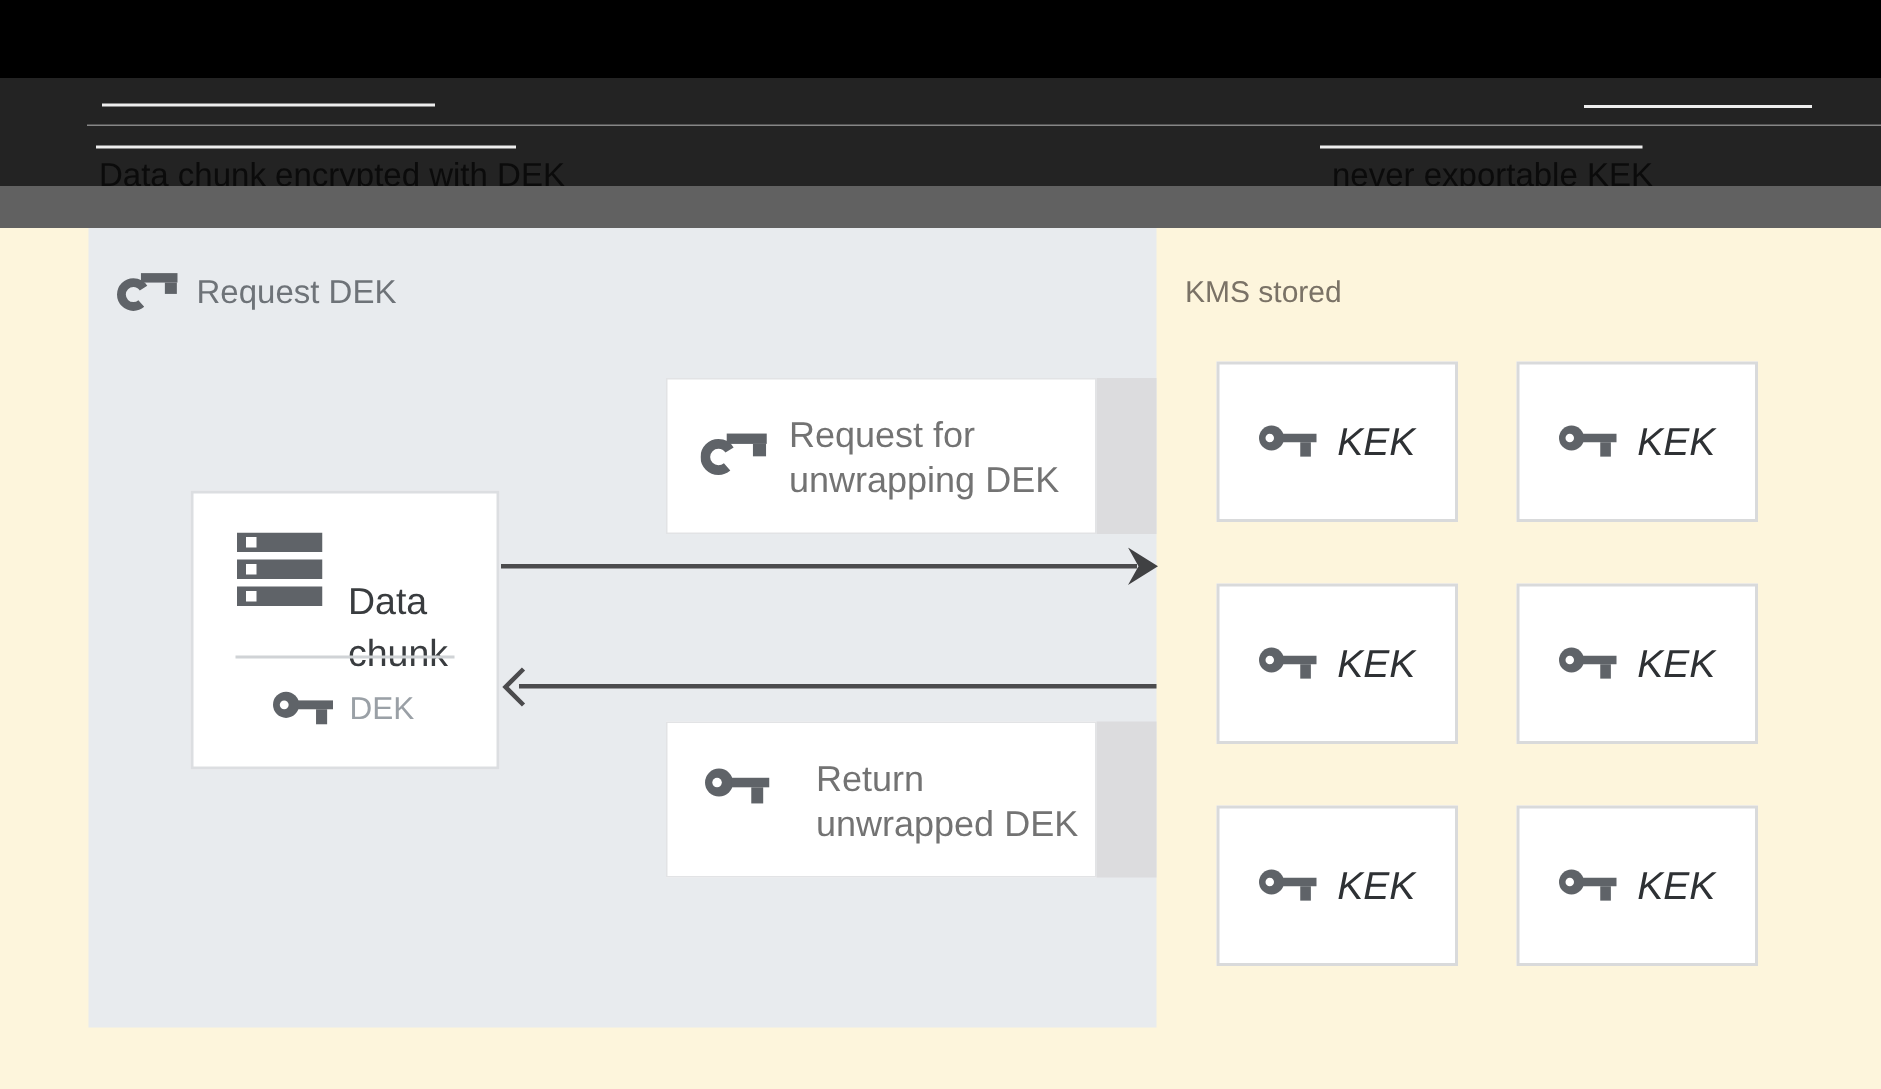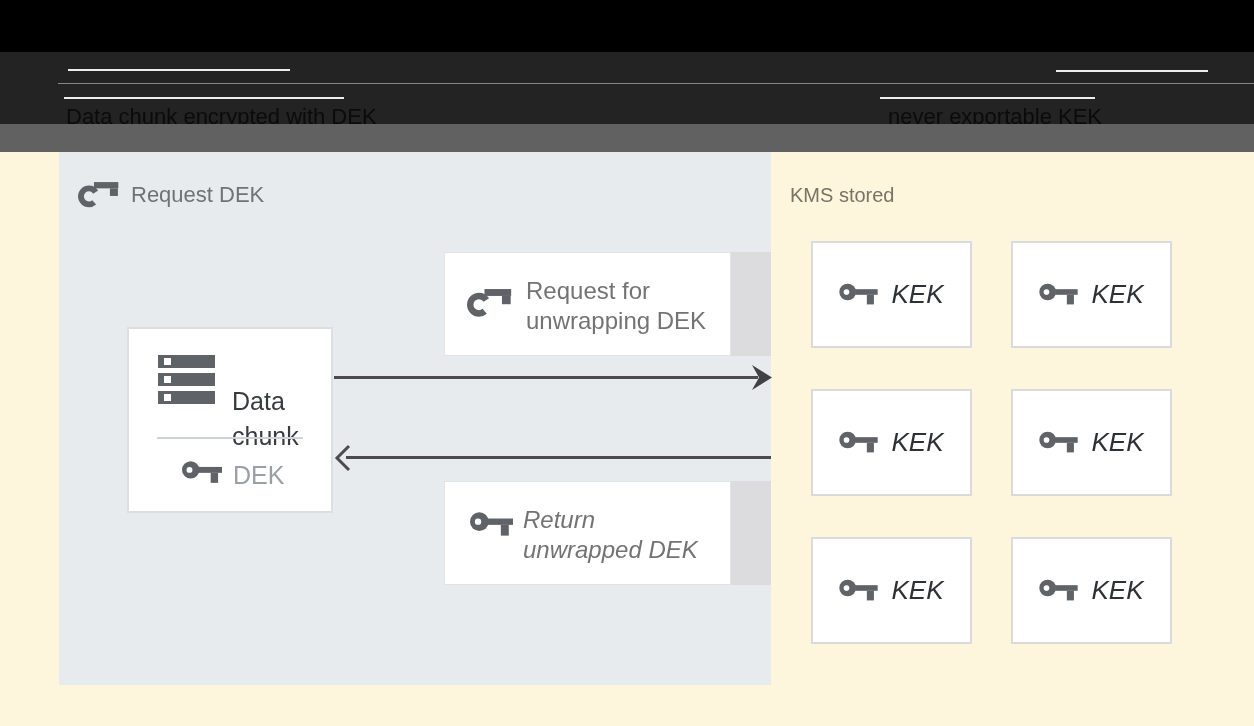--- a/index.html
+++ b/index.html
@@ -21,21 +21,21 @@
   
   .cream-bg{left:0;top:152px;width:1254px;height:574px;background:#fdf5dc;}
   .left-panel{left:59px;top:152px;width:712px;height:533px;background:#e8ebee;}
   .panel-label{font-size:22px;color:#6e7378;}
   .kms-label{left:790px;top:184px;font-size:20px;color:#7a7266;}
   .white-box{background:#ffffff;border:1px solid #e2e3e5;box-sizing:border-box;}
   .side-strip{width:40px;background:#dcdcde;}
   .dc-box{left:127px;top:327px;width:206px;height:186px;border:2px solid #dcdee1;}
   .dc-title{left:232px;top:352px;width:92px;font-size:25px;line-height:35px;color:#393c3f;margin-top:32px;}
   .dc-divider{left:157px;top:437px;width:146px;height:2px;background:#d0d3d6;}
-  .dek-label{left:233px;top:461px;font-size:25px;color:#9aa0a6;}
+  .dek-label{left:233px;top:461px;font-size:21px;color:#9aa0a6;}
   .msg-box{width:287px;height:104px;}
   .msg-text{width:185px;font-size:24px;line-height:30px;color:#737373;}
   .arrow-line{height:3px;background:#4b4b4d;}
   
   .kek-grid{left:811px;top:241px;width:361px;display:grid;
     grid-template-columns:161px 161px;column-gap:39px;row-gap:41px;font-style:italic;}
   .kek-box{width:161px;height:107px;background:#ffffff;border:2px solid #d9dadb;
     box-sizing:border-box;display:flex;align-items:center;justify-content:center;gap:13px;}
   .kek-text{font-size:26px;color:#2e3134;}
   svg{display:block;}
@@ -128,21 +128,21 @@
   <div class="abs white-box msg-box" style="left:444px;top:481px;"></div>
   <div class="abs side-strip" style="left:731px;top:481px;height:104px;"></div>
   <div class="abs" style="left:470px;top:510px;">
     <svg width="43" height="29" viewBox="0 0 46 30">
       <circle cx="10" cy="12" r="10" fill="#5f6368"></circle>
       <circle cx="8.6" cy="12" r="3.4" fill="#ffffff"></circle>
       <rect x="19" y="8.6" width="27" height="6.8" fill="#5f6368"></rect>
       <rect x="33" y="15.4" width="8.5" height="11.5" fill="#5f6368"></rect>
     </svg>
   </div>
-  <div class="abs msg-text" style="left:523px;top:505px;font-style:italic;">Return unwrapped DEK</div>
+  <div class="abs msg-text" style="left:544px;top:505px;">Return unwrapped DEK</div>
 
   <div class="abs kek-grid">
     <div class="kek-box">
       <span>
         <svg width="39" height="25" viewBox="0 0 46 30">
           <circle cx="10" cy="12" r="10" fill="#5f6368"></circle>
           <circle cx="8.6" cy="12" r="3.4" fill="#ffffff"></circle>
           <rect x="19" y="8.6" width="27" height="6.8" fill="#5f6368"></rect>
           <rect x="33" y="15.4" width="8.5" height="11.5" fill="#5f6368"></rect>
         </svg>

